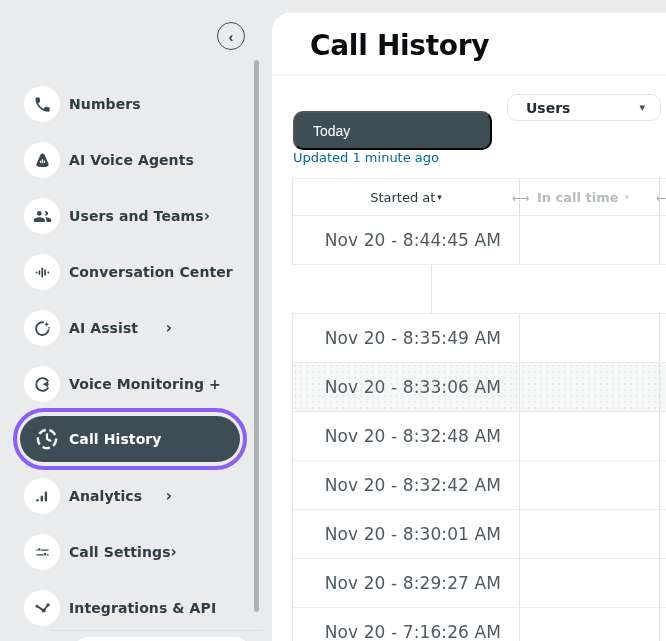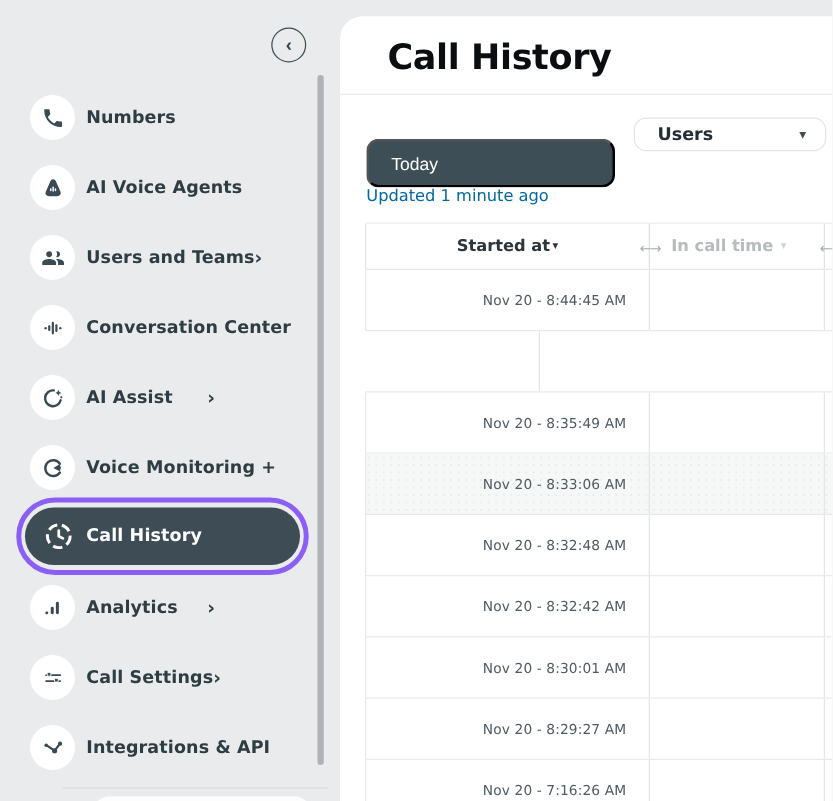--- a/index.html
+++ b/index.html
@@ -14,21 +14,21 @@
   .collapse-btn {
     position:absolute; left:217px; top:22px; width:28px; height:28px;
     border:1.2px solid #3f4e56; border-radius:50%; background:transparent;
     display:flex; align-items:center; justify-content:center;
     color:#36454d; font-size:15px; line-height:1; cursor:pointer; font-weight:700;
   }
   .side-scrollbar {
     position:absolute; left:254px; top:60px; width:5px; height:552px;
     background:#acb2b6; border-radius:3px;
   }
-  .nav { position:absolute; left:0; top:66px; width:220px; }
+  .nav { position:absolute; left:0; top:76px; width:220px; }
   .nav-item {
     position:relative; height:56px; display:flex; align-items:center;
     padding-left:24px; cursor:pointer;
   }
   .icon-circle {
     width:36px; height:36px; border-radius:50%; background:#ffffff;
     display:flex; align-items:center; justify-content:center; flex:0 0 auto;
   }
   .nav-label {
     margin-left:9px; font-size:14px; font-weight:600; color:#2e3c43;
@@ -83,41 +83,41 @@
 
   
   .table { position:absolute; left:20px; top:165px; width:374px; }
   .thead {
     position:relative; display:flex; height:38px;
     border-top:1px solid #eceeef; border-bottom:1px solid #e7e9ea;
   }
   .th1 {
     width:228px; border-left:1px solid #e3e6e8; border-right:1px solid #dfe2e4;
     display:flex; align-items:center; justify-content:center; gap:2px;
-    font-size:13px; font-weight:700; color:#2b363c;
+    font-size:13px; font-weight:400; color:#2b363c;
   }
   .th2 {
     width:140px; border-right:1px solid #dfe2e4;
     display:flex; align-items:center; padding-left:17px; gap:6px;
     font-size:13px; font-weight:600; color:#b6bbbe;
   }
   .sort-caret-dark { font-size:9px; color:#2b363c; }
   .sort-caret-light { font-size:9px; color:#d3d6d8; }
   .resize-handle {
     position:absolute; top:0; height:38px; width:40px;
     display:flex; align-items:center; justify-content:center;
     font-size:11px; color:#a4aaae; letter-spacing:-1px; cursor:col-resize;
   }
   .rh1 { left:208px; } .rh2 { left:352px; }
 
   .trow { display:flex; height:49px; border-bottom:1px solid #e8eaeb; cursor:pointer; }
   .td1 {
     width:228px; border-left:1px solid #e8eaeb; border-right:1px solid #e3e6e8;
     display:flex; align-items:center; justify-content:flex-end; padding-right:18px;
-    font-size:11px; color:#4f5a61; letter-spacing:.1px; white-space:nowrap;
+    font-size:17px; color:#4f5a61; letter-spacing:.1px; white-space:nowrap;
   }
   .td2 { width:140px; border-right:1px solid #e3e6e8; }
   .trow.hl {
     background-color:#f6f7f7;
     background-image:radial-gradient(#e9ebec 1px, transparent 1px);
     background-size:6px 6px;
   }
 </style>
 </head>
 <body>

